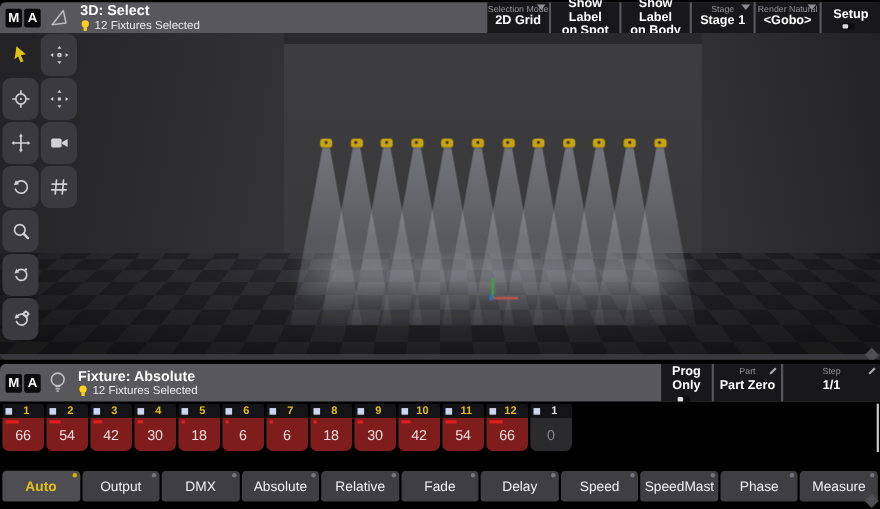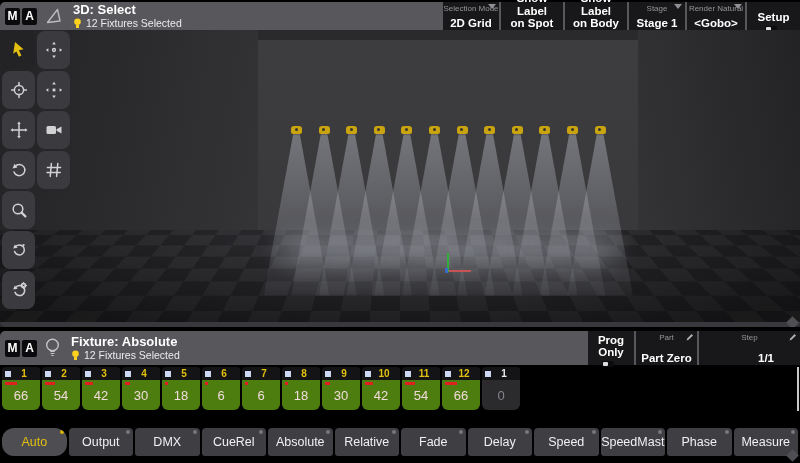--- a/index.html
+++ b/index.html
@@ -13,21 +13,21 @@
   .ma-logo{display:flex;gap:2px;margin-left:5px;}
   .ma-logo span{display:inline-block;width:15px;height:17px;background:#0b0b0d;color:#fff;
                 font-weight:bold;font-size:12px;line-height:17px;text-align:center;border-radius:2px;}
   .win-icon{margin-left:7px;display:flex;align-items:center;}
   .title-block{margin-left:10px;display:flex;flex-direction:column;justify-content:center;line-height:1.05;}
   .win-title{color:#fff;font-size:13px;font-weight:bold;white-space:nowrap;}
   .win-subtitle{display:flex;align-items:center;gap:4px;color:#ececee;font-size:10.5px;margin-top:1px;}
   
   .ctrl-row{position:absolute;right:0;top:0;bottom:0;display:flex;}
   .ctrl-btn{position:relative;background:#18181a;margin-left:2px;display:flex;flex-direction:column;
-            align-items:center;justify-content:flex-end;cursor:pointer;}
+            align-items:center;justify-content:center;cursor:pointer;}
   .ctrl-label{font-size:8px;color:#96969a;position:absolute;top:2px;left:0;right:0;text-align:center;
               white-space:nowrap;overflow:hidden;}
   .ctrl-value{color:#fff;font-size:11.5px;font-weight:bold;text-align:center;line-height:1.1;
               padding-top:7px;white-space:pre-line;}
   .ctrl-value.no-label{padding-top:0;}
   .ind{position:absolute;top:2px;right:3px;}
   .ind-drop{width:0;height:0;border-left:4px solid transparent;border-right:4px solid transparent;
             border-top:5px solid #8f8f94;}
   .ind-toggle{width:12px;height:6px;background:#0c0c0e;border-radius:2px;position:relative;}
   .ind-toggle::before{content:"";position:absolute;left:1px;top:1px;width:5px;height:4px;background:#dedee2;border-radius:1px;}
@@ -69,31 +69,31 @@
   .tool-btn{width:33px;height:38px;background:#3b3b3f;border-radius:8px;display:flex;
             align-items:center;justify-content:center;cursor:pointer;}
   .tool-btn.active{background:#232325;}
   
   #cells{position:absolute;left:2px;top:367px;display:flex;gap:2px;}
   .cell{width:38px;border-radius:3px 3px 6px 6px;overflow:hidden;cursor:pointer;}
   .cell-head{height:13px;background:#141416;display:flex;align-items:center;padding:0 3px;}
   .cell-check{width:6px;height:6px;background:#ccd8f2;}
   .cell-id{flex:1;text-align:center;color:#e3c010;font-size:10px;font-weight:bold;}
   .cell.unsel .cell-id{color:#e8e8ea;}
-  .cell-body{position:relative;height:30px;background:#4d7c0f;display:flex;align-items:center;
+  .cell-body{position:relative;height:30px;background:#7f1d1d;display:flex;align-items:center;
              justify-content:center;color:#f2dcdc;font-size:13px;}
   .cell.unsel .cell-body{background:#2b2b2e;color:#84848a;}
   .cell-bar{position:absolute;left:3px;top:2px;height:3px;background:#e02020;}
   #sheet-scrollbar{position:absolute;right:1px;top:367px;width:2px;height:44px;background:#c9c9cc;}
   
   #tabs{position:absolute;left:2px;right:2px;top:428px;height:28px;display:flex;gap:2px;}
   .tab{position:relative;flex:1;background:#3f3f43;border-radius:4px 4px 3px 3px;display:flex;
        align-items:center;justify-content:center;color:#f0f0f2;font-size:12.5px;cursor:pointer;
        white-space:nowrap;overflow:hidden;}
-  .tab.active{background:#4d4d52;color:#e3c010;font-weight:normal;border-radius:12px;}
+  .tab.active{background:#4d4d52;color:#e3c010;font-weight:bold;}
   .tab-dot{position:absolute;top:2px;right:3px;width:4px;height:4px;border-radius:50%;background:#76767c;}
   .tab.active .tab-dot{background:#d8b400;}
   svg{display:block;}
 </style>
 </head>
 <body>
 
 <div id="app">
 
   <div class="titlebar" id="titlebar-3d">
@@ -332,21 +332,21 @@
         </div>
         <div class="ctrl-btn" style="width: 61px;">
           <div class="ctrl-label">Part</div>
           <div class="ctrl-value">Part Zero</div>
           <span class="ind">
             <svg width="8" height="8" viewBox="0 0 8 8">
               <path d="M0.6 7.4 L1.2 5.4 L5.6 1 L7 2.4 L2.6 6.8 Z" fill="#aeaeb2"></path>
             </svg>
           </span>
         </div>
-        <div class="ctrl-btn" style="width: 68px; padding-left: 33px;">
+        <div class="ctrl-btn" style="width: 88px;">
           <div class="ctrl-label">Step</div>
           <div class="ctrl-value">1/1</div>
           <span class="ind">
             <svg width="8" height="8" viewBox="0 0 8 8">
               <path d="M0.6 7.4 L1.2 5.4 L5.6 1 L7 2.4 L2.6 6.8 Z" fill="#aeaeb2"></path>
             </svg>
           </span>
         </div>
       </div>
   </div>
@@ -492,24 +492,20 @@
       <div class="tab">
         <span class="tab-dot"></span>
         <span>Output</span>
       </div>
       <div class="tab">
         <span class="tab-dot"></span>
         <span>DMX</span>
       </div>
       <div class="tab">
         <span class="tab-dot"></span>
-        <span>CueRel</span>
-      </div>
-      <div class="tab">
-        <span class="tab-dot"></span>
         <span>Absolute</span>
       </div>
       <div class="tab">
         <span class="tab-dot"></span>
         <span>Relative</span>
       </div>
       <div class="tab">
         <span class="tab-dot"></span>
         <span>Fade</span>
       </div>

